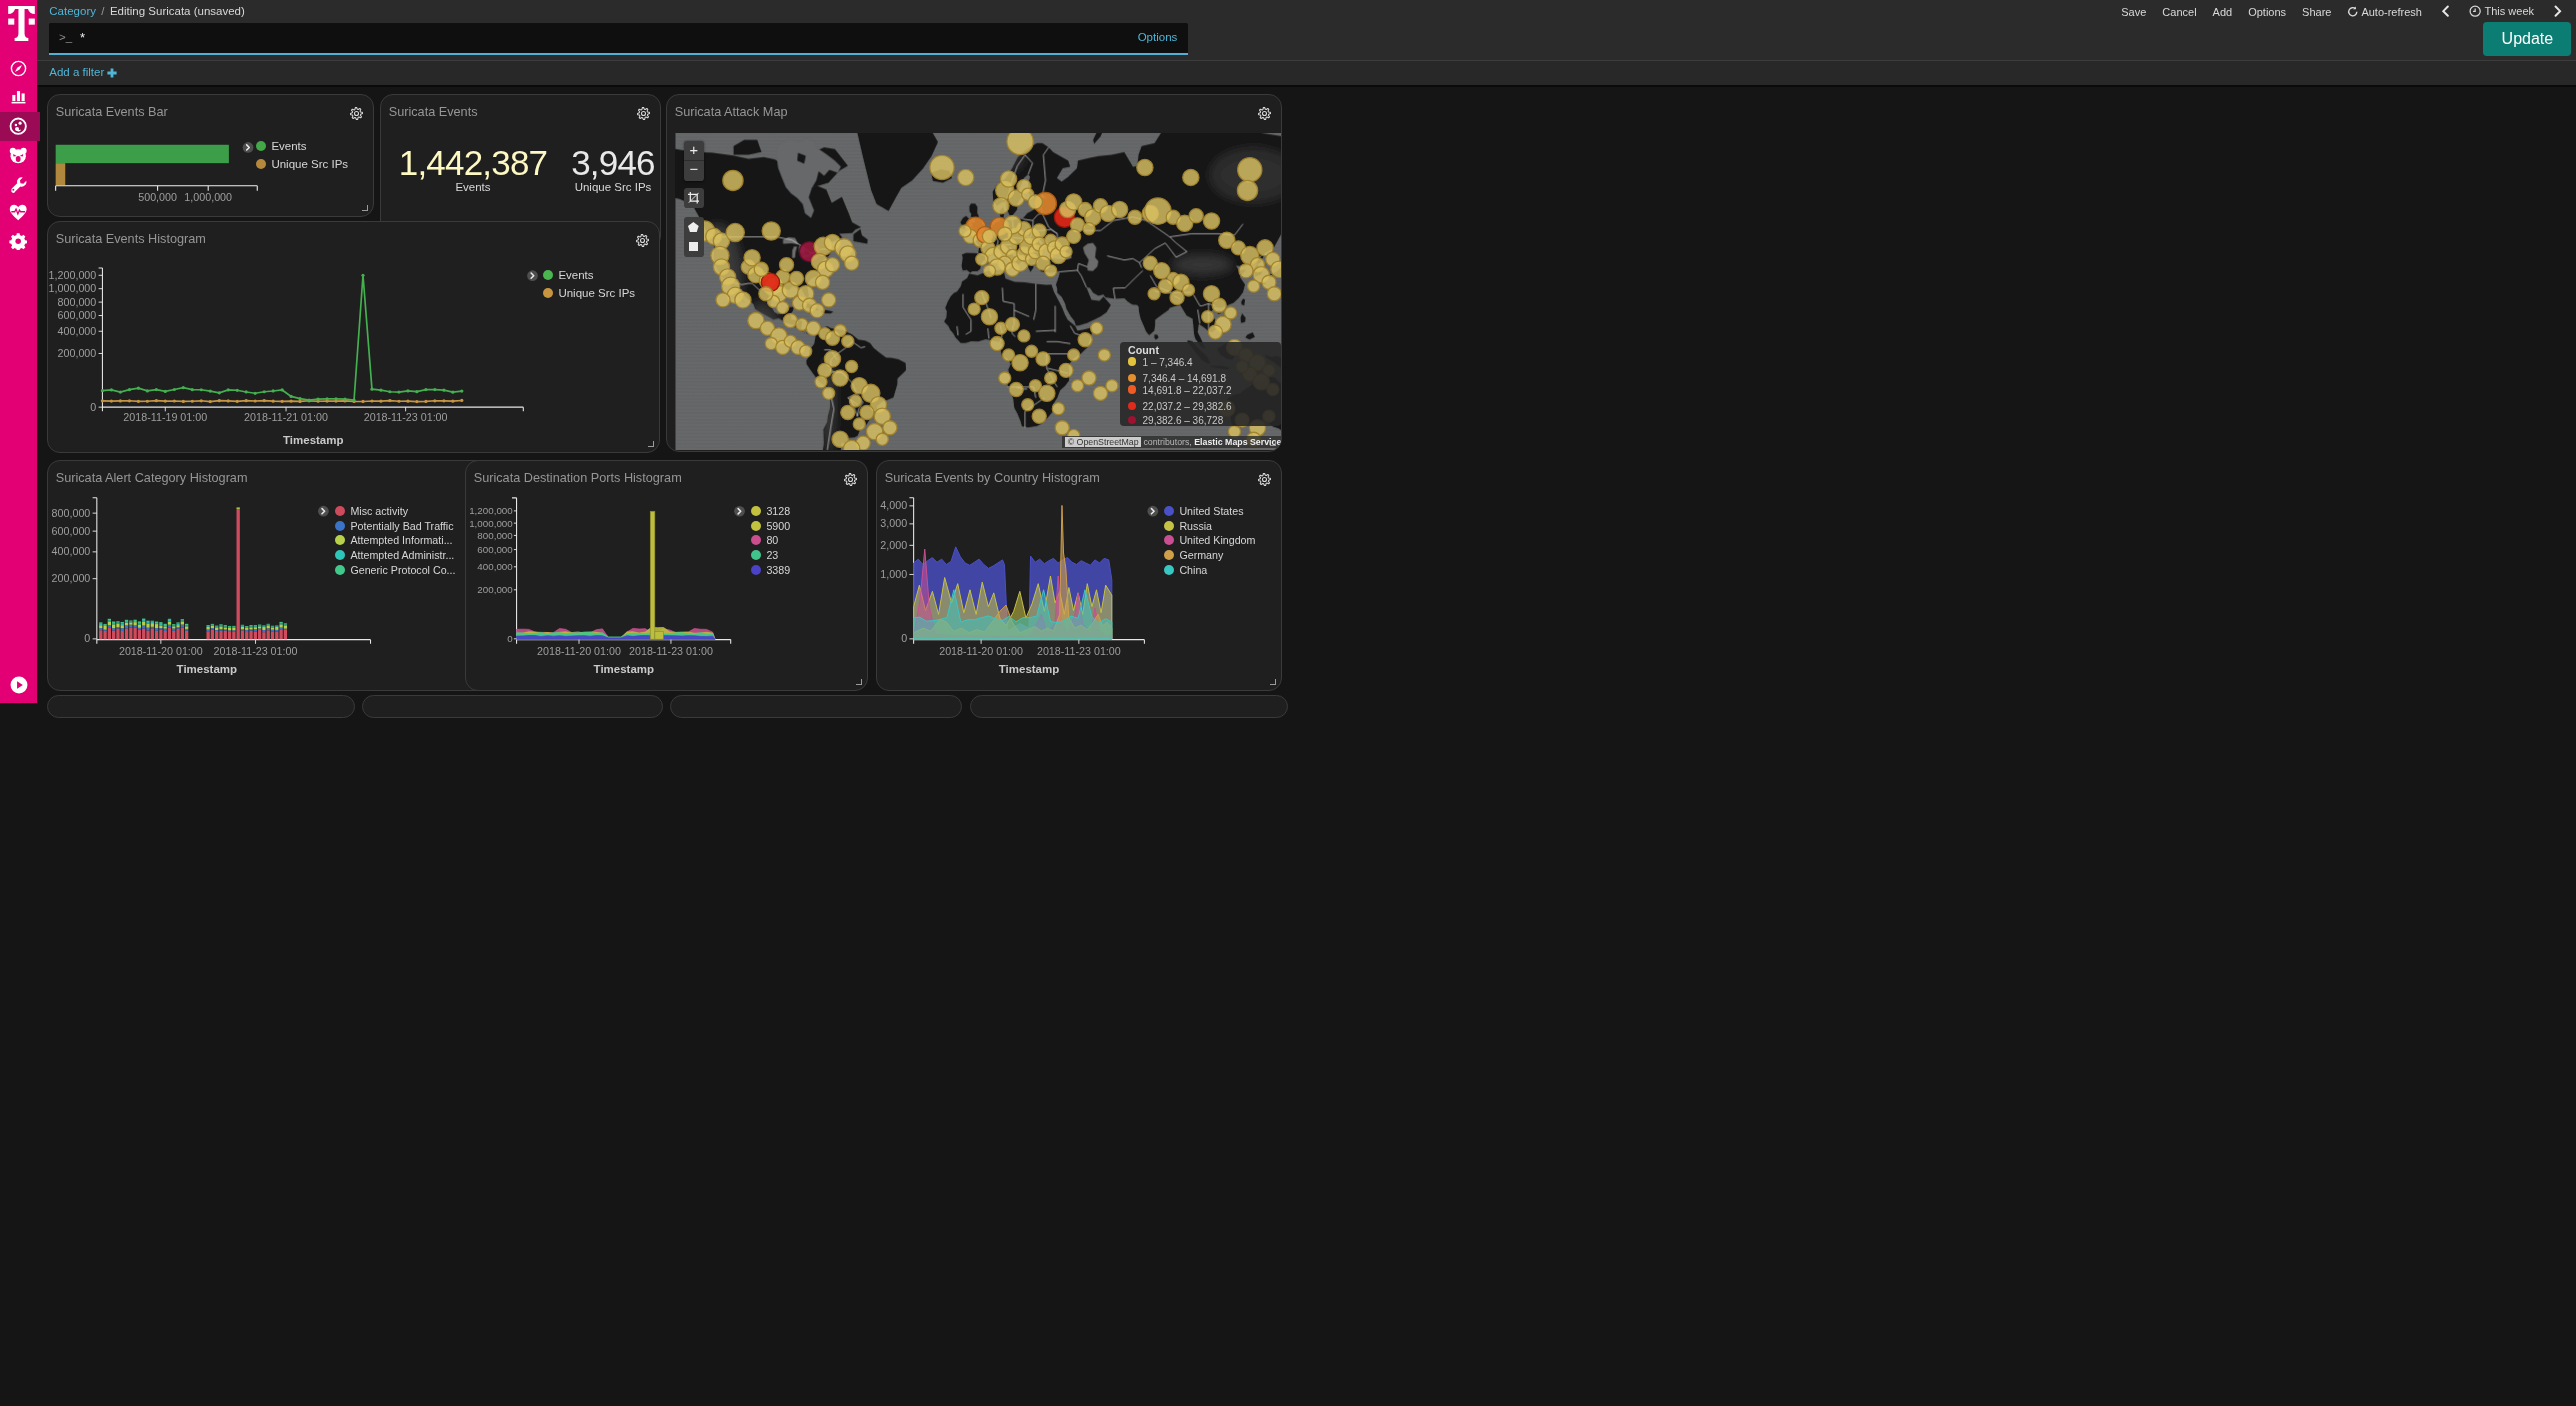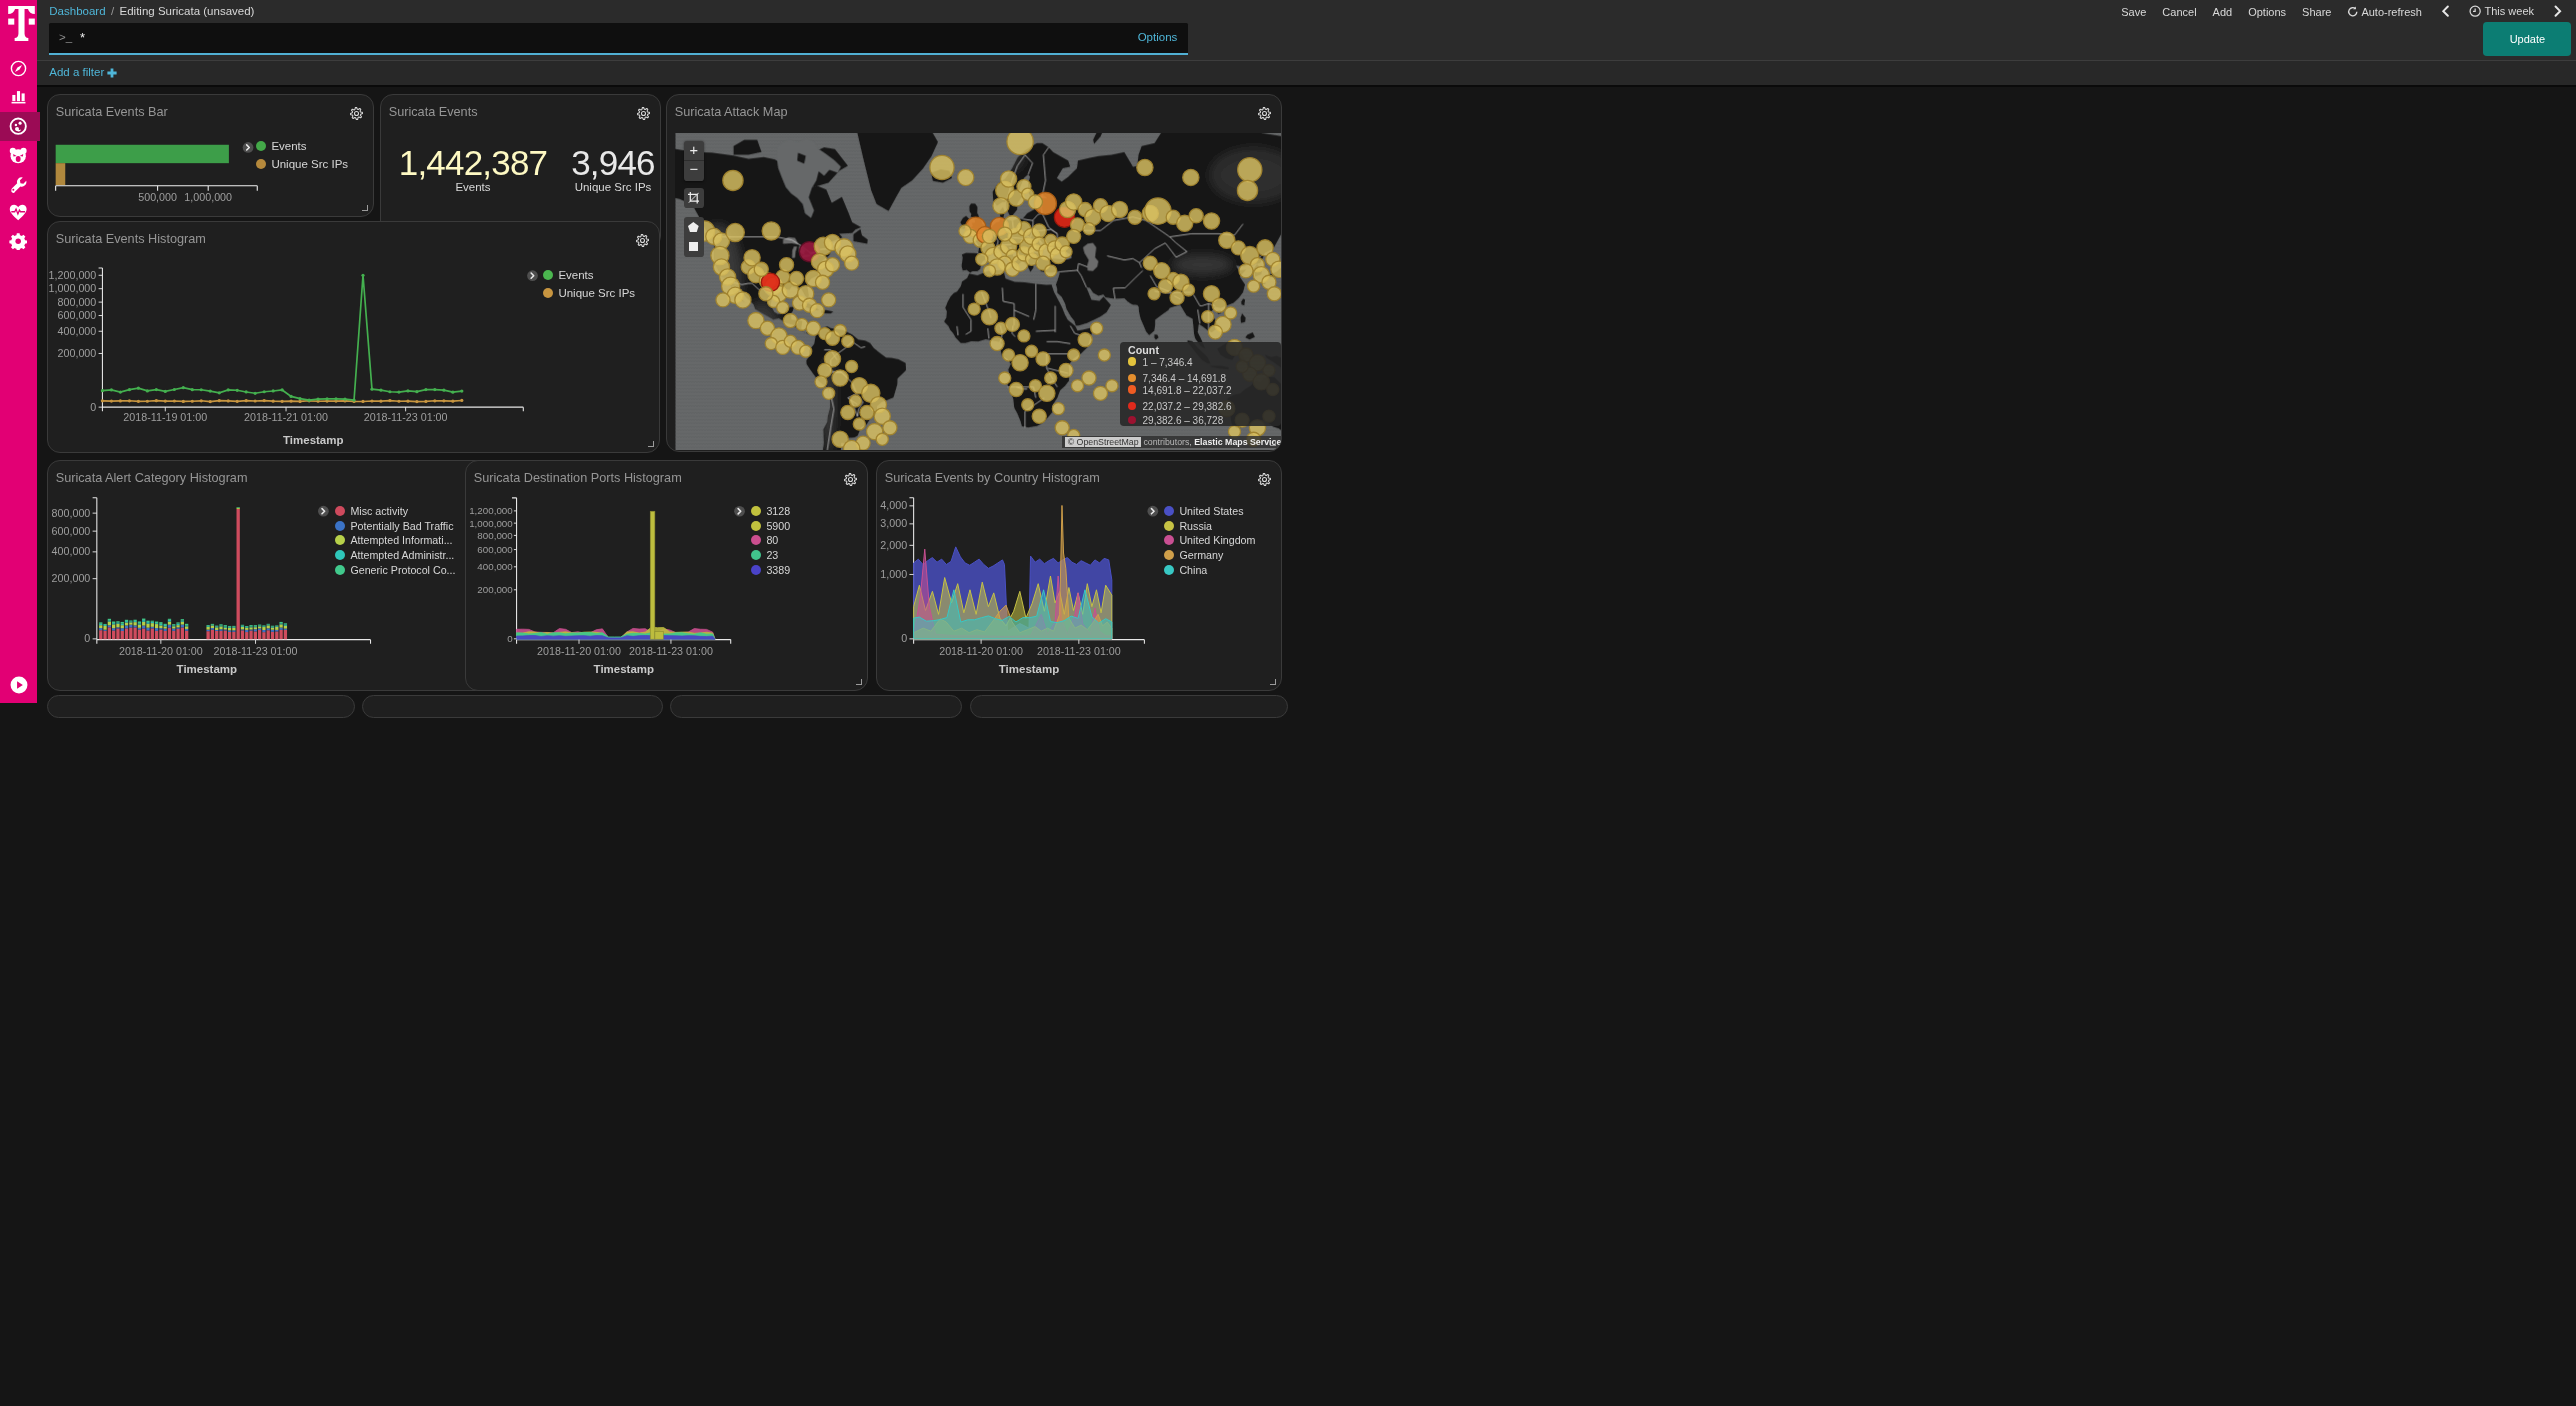--- a/index.html
+++ b/index.html
@@ -9,21 +9,21 @@
 .navarea{position:absolute;left:37px;top:0;right:0;height:61px;background:#2b2b2b;border-bottom:0.8px solid #3d3d3d}
 .crumbs{position:absolute;left:12.3px;top:5.4px;font-size:11.5px;color:#d8d8d8}
 .crumbs a{color:#4fb6d8;text-decoration:none}
 .crumbs .sep{color:#9a9a9a;padding:0 5.4px}
 .menu{position:absolute;right:6.1px;top:5.4px;font-size:11px;color:#d9d9d9;display:flex;align-items:center}
 .menu .mi{padding:0 8px}
 .qbox{position:absolute;left:12px;top:23px;width:1139px;height:32px;background:#0f0f0f;border-bottom:2.3px solid #51b0d4;border-radius:1.5px 1.5px 0 0}
 .qprompt{position:absolute;left:10px;top:7.7px;color:#8f8f8f;font-size:11.5px}
 .qstar{position:absolute;left:31px;top:7px;color:#efefef;font-size:13px}
 .qopt{position:absolute;right:10.7px;top:8.4px;color:#4fb6d8;font-size:11.5px}
-.upbtn{position:absolute;right:4.6px;top:22px;width:88px;height:34px;background:#0c7d73;border-radius:3.8px;color:#fff;font-size:11px;text-align:center;line-height:34px}
+.upbtn{position:absolute;right:4.6px;top:22px;width:88px;height:34px;background:#0c7d73;border-radius:3.8px;color:#fff;font-size:16px;text-align:center;line-height:34px}
 .filterbar{position:absolute;left:37px;top:61px;right:0;height:26px;background:#282828;border-bottom:2.3px solid #0a0a0a}
 .addfilter{position:absolute;left:12.3px;top:5.4px;font-size:11.5px;color:#4fb6d8}
 .panel{position:absolute;background:#1f1f1f;border:0.8px solid #3a3a3a;border-radius:13px;overflow:hidden}
 .pt{position:absolute;left:7.7px;top:10px;font-size:12.7px;color:#969696;white-space:nowrap}
 .gear{position:absolute;right:10px;top:11.5px}
 .rsz{position:absolute;right:4.6px;bottom:4.6px;width:6.1px;height:6.1px;border-right:1.5px solid #9b9b9b;border-bottom:1.5px solid #9b9b9b}
 .leg{position:absolute;font-size:10.7px;color:#d6d6d6}
 .leg .row{display:flex;align-items:center;height:14.6px;margin-bottom:0;white-space:nowrap}
 .leg.big{font-size:11.5px}
 .leg.big .row{margin-bottom:3.1px}
@@ -77,21 +77,21 @@
     <div class="icon" style="top:232px"><svg width="18.4" height="18.4" viewBox="0 0 24 24">
         <path d="M10.2,1.5 h3.6 l0.5,2.6 a8,8 0 0 1 2.4,1 l2.2,-1.5 l2.5,2.5 l-1.5,2.2 a8,8 0 0 1 1,2.4 l2.6,0.5 v3.6 l-2.6,0.5 a8,8 0 0 1 -1,2.4 l1.5,2.2 l-2.5,2.5 l-2.2,-1.5 a8,8 0 0 1 -2.4,1 l-0.5,2.6 h-3.6 l-0.5,-2.6 a8,8 0 0 1 -2.4,-1 l-2.2,1.5 l-2.5,-2.5 l1.5,-2.2 a8,8 0 0 1 -1,-2.4 l-2.6,-0.5 v-3.6 l2.6,-0.5 a8,8 0 0 1 1,-2.4 L2.6,6.1 l2.5,-2.5 l2.2,1.5 a8,8 0 0 1 2.4,-1 Z" fill="#fff"></path>
         <circle cx="12" cy="12" r="3.6" fill="#e20074"></circle>
       </svg></div>
     <div class="icon" style="top:675px"><svg width="20" height="20" viewBox="0 0 26 26">
         <circle cx="13" cy="13" r="11" fill="#fff"></circle>
         <path d="M10.5,8 L18,13 L10.5,18 Z" fill="#e20074"></path>
       </svg></div>
 </div>
 <div class="navarea">
-<div class="crumbs"><a>Dashboard</a><span class="sep">/</span>Editing Suricata (unsaved)</div>
+<div class="crumbs"><a>Category</a><span class="sep">/</span>Editing Suricata (unsaved)</div>
 <div class="menu">
       <span class="mi">Save</span>
       <span class="mi">Cancel</span>
       <span class="mi">Add</span>
       <span class="mi">Options</span>
       <span class="mi">Share</span>
       <span class="mi"><svg width="11.5" height="11.5" viewBox="0 0 15 15" style="vertical-align:-1.5px">
           <path d="M12.8,7.5 a5.3,5.3 0 1 1 -1.6,-3.8" fill="none" stroke="#d9d9d9" stroke-width="1.8"></path>
           <path d="M11.5,0.8 L11.5,4.4 L7.9,4.1 Z" fill="#d9d9d9"></path>
         </svg> Auto-refresh</span>

